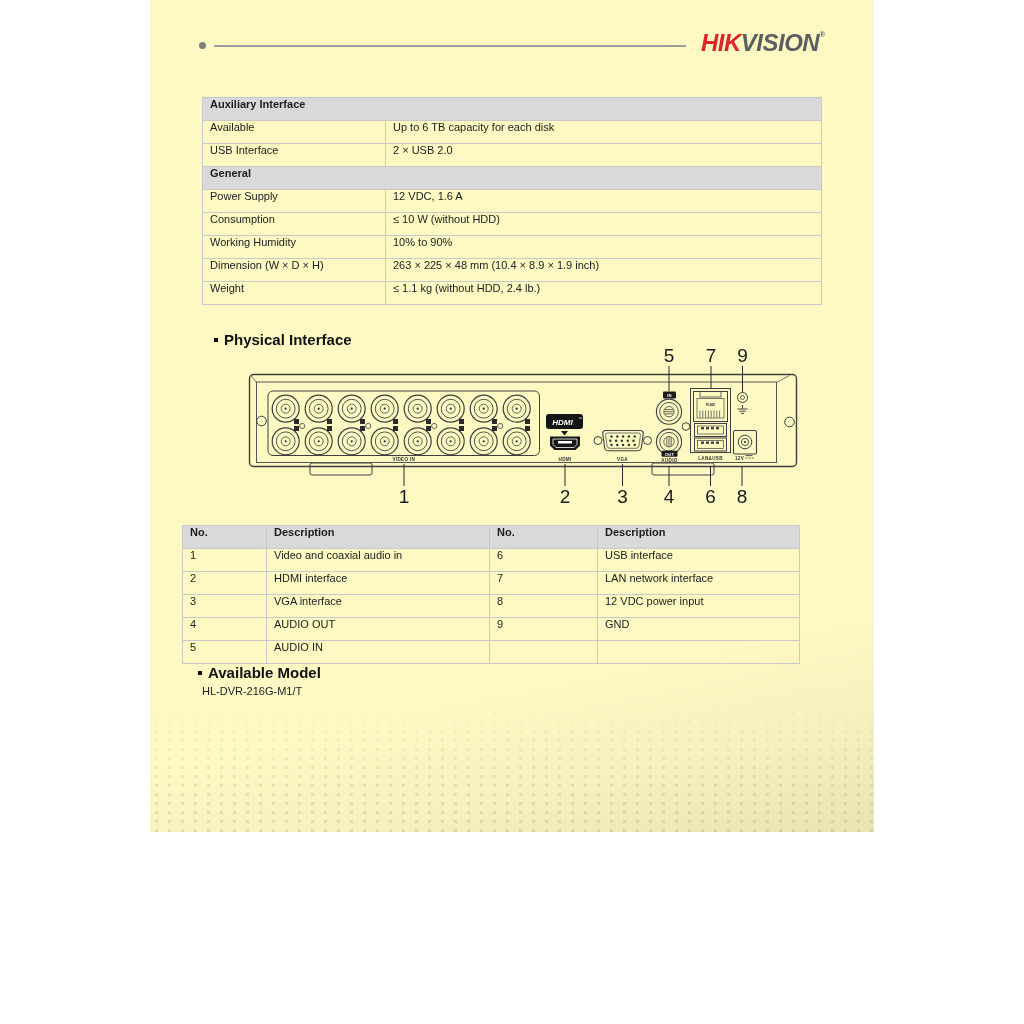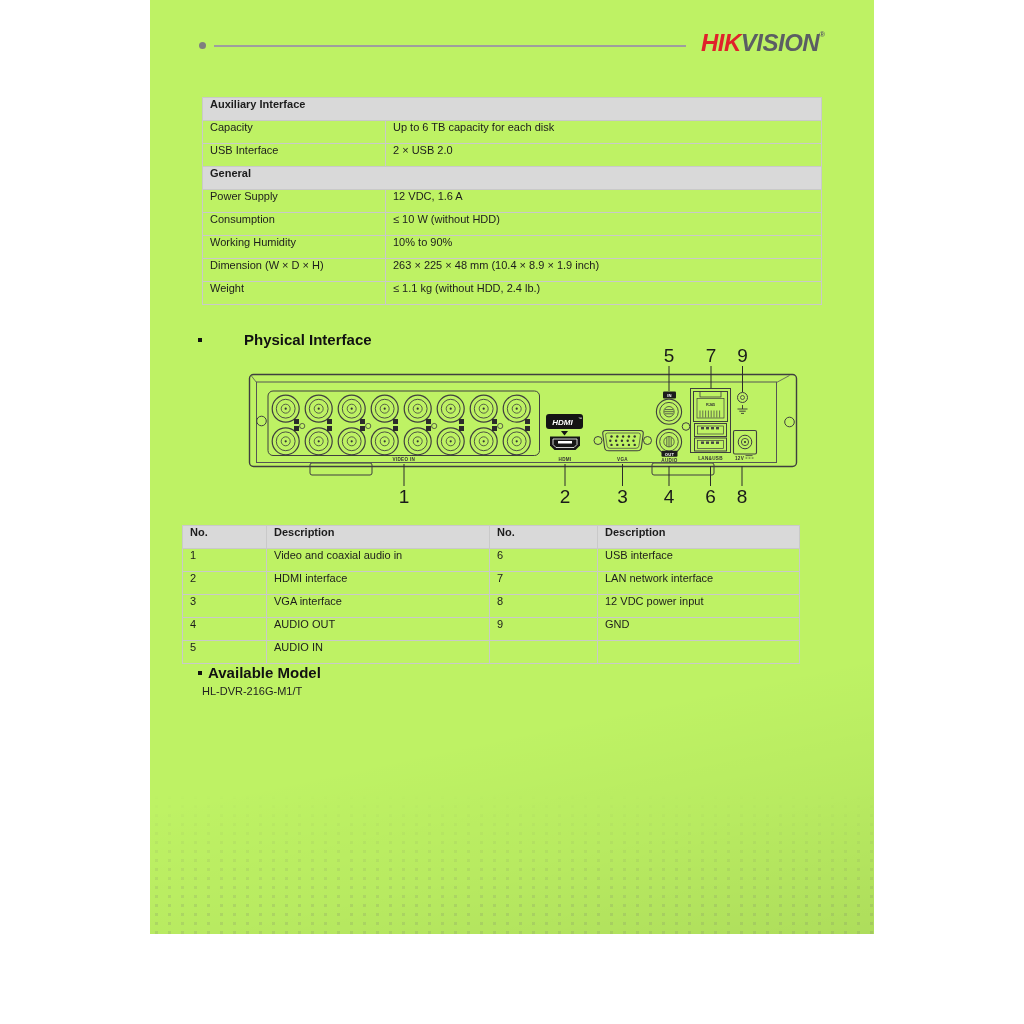--- a/index.html
+++ b/index.html
@@ -1,18 +1,18 @@
 <!DOCTYPE html>
 <html><head>
 <meta charset="utf-8">
 <style>
   * { margin:0; padding:0; box-sizing:border-box; }
   html,body { background:#fff; }
   body { width:1024px; height:1024px; position:relative; font-family:"Liberation Sans", sans-serif; color:#1c1c1c; }
-  .page { position:absolute; left:150px; top:0; width:724px; height:934px; background:#bef264; overflow:hidden; }
+  .page { position:absolute; left:150px; top:0; width:724px; height:832px; background:#fef9c3; overflow:hidden; }
 
   
   .swoosh { position:absolute; left:0; right:0; top:620px; bottom:0;
     background:linear-gradient(168deg, rgba(0,0,0,0) 40%, rgba(0,0,0,0.03) 68%, rgba(0,0,0,0.085) 100%); }
   .dots { position:absolute; left:0; right:0; bottom:0; height:150px;
     background-image:radial-gradient(ellipse 3px 2.2px at 50% 50%, rgba(110,110,110,.17) 0 60%, rgba(0,0,0,0) 61%);
     background-size:13px 9px;
     -webkit-mask-image:linear-gradient(to top, #000 20%, transparent 95%);
             mask-image:linear-gradient(to top, #000 20%, transparent 95%); }
 
@@ -32,21 +32,21 @@
   .spec-table col.c1 { width:183px; }
   .port-table { position:absolute; left:32px; top:525px; width:617px; }
   .port-table col.p1 { width:84px; }
   .port-table col.p2 { width:223px; }
   .port-table col.p3 { width:108px; }
   .port-table col.p4 { width:202px; }
 
   
   .section-heading { position:absolute; font-size:15px; font-weight:bold; color:#111; display:flex; align-items:center; }
   .section-heading .sq { width:4px; height:4px; background:#111; margin-right:6px; margin-top:1px; }
-  .heading-ph { left:48px; top:331px;gap:36px; }
+  .heading-ph { left:64px; top:331px; }
   .heading-am { left:48px; top:664px;justify-content:flex-end; }
   .model-text { position:absolute; left:52px; top:685px; font-size:11px; color:#222; }
 
   
   .diagram { position:absolute; left:95px; top:341px; width:560px; height:170px; }
   .diagram .ln { stroke:#3f3f3f; fill:none; }
   .diagram .callout { font-family:"Liberation Sans", sans-serif; font-size:19px; fill:#1a1a1a; }
   .diagram .plbl { font-family:"Liberation Sans", sans-serif; font-size:4.6px; font-weight:bold; fill:#333; letter-spacing:.3px; }
   .diagram .wlbl { font-family:"Liberation Sans", sans-serif; font-size:4.2px; font-weight:bold; fill:#fff; letter-spacing:.2px; }
 </style>
@@ -65,21 +65,21 @@
   <table class="spec-table">
     <colgroup>
         <col class="c1">
         <col>
       </colgroup>
     <tbody>
         <tr class="sec">
           <td colspan="2">Auxiliary Interface</td>
         </tr>
     <tr>
-          <td>Capacity</td>
+          <td>Available</td>
           <td>Up to 6 TB capacity for each disk</td>
         </tr>
     <tr>
           <td>USB Interface</td>
           <td>2 × USB 2.0</td>
         </tr>
     <tr class="sec">
           <td colspan="2">General</td>
         </tr>
     <tr>

